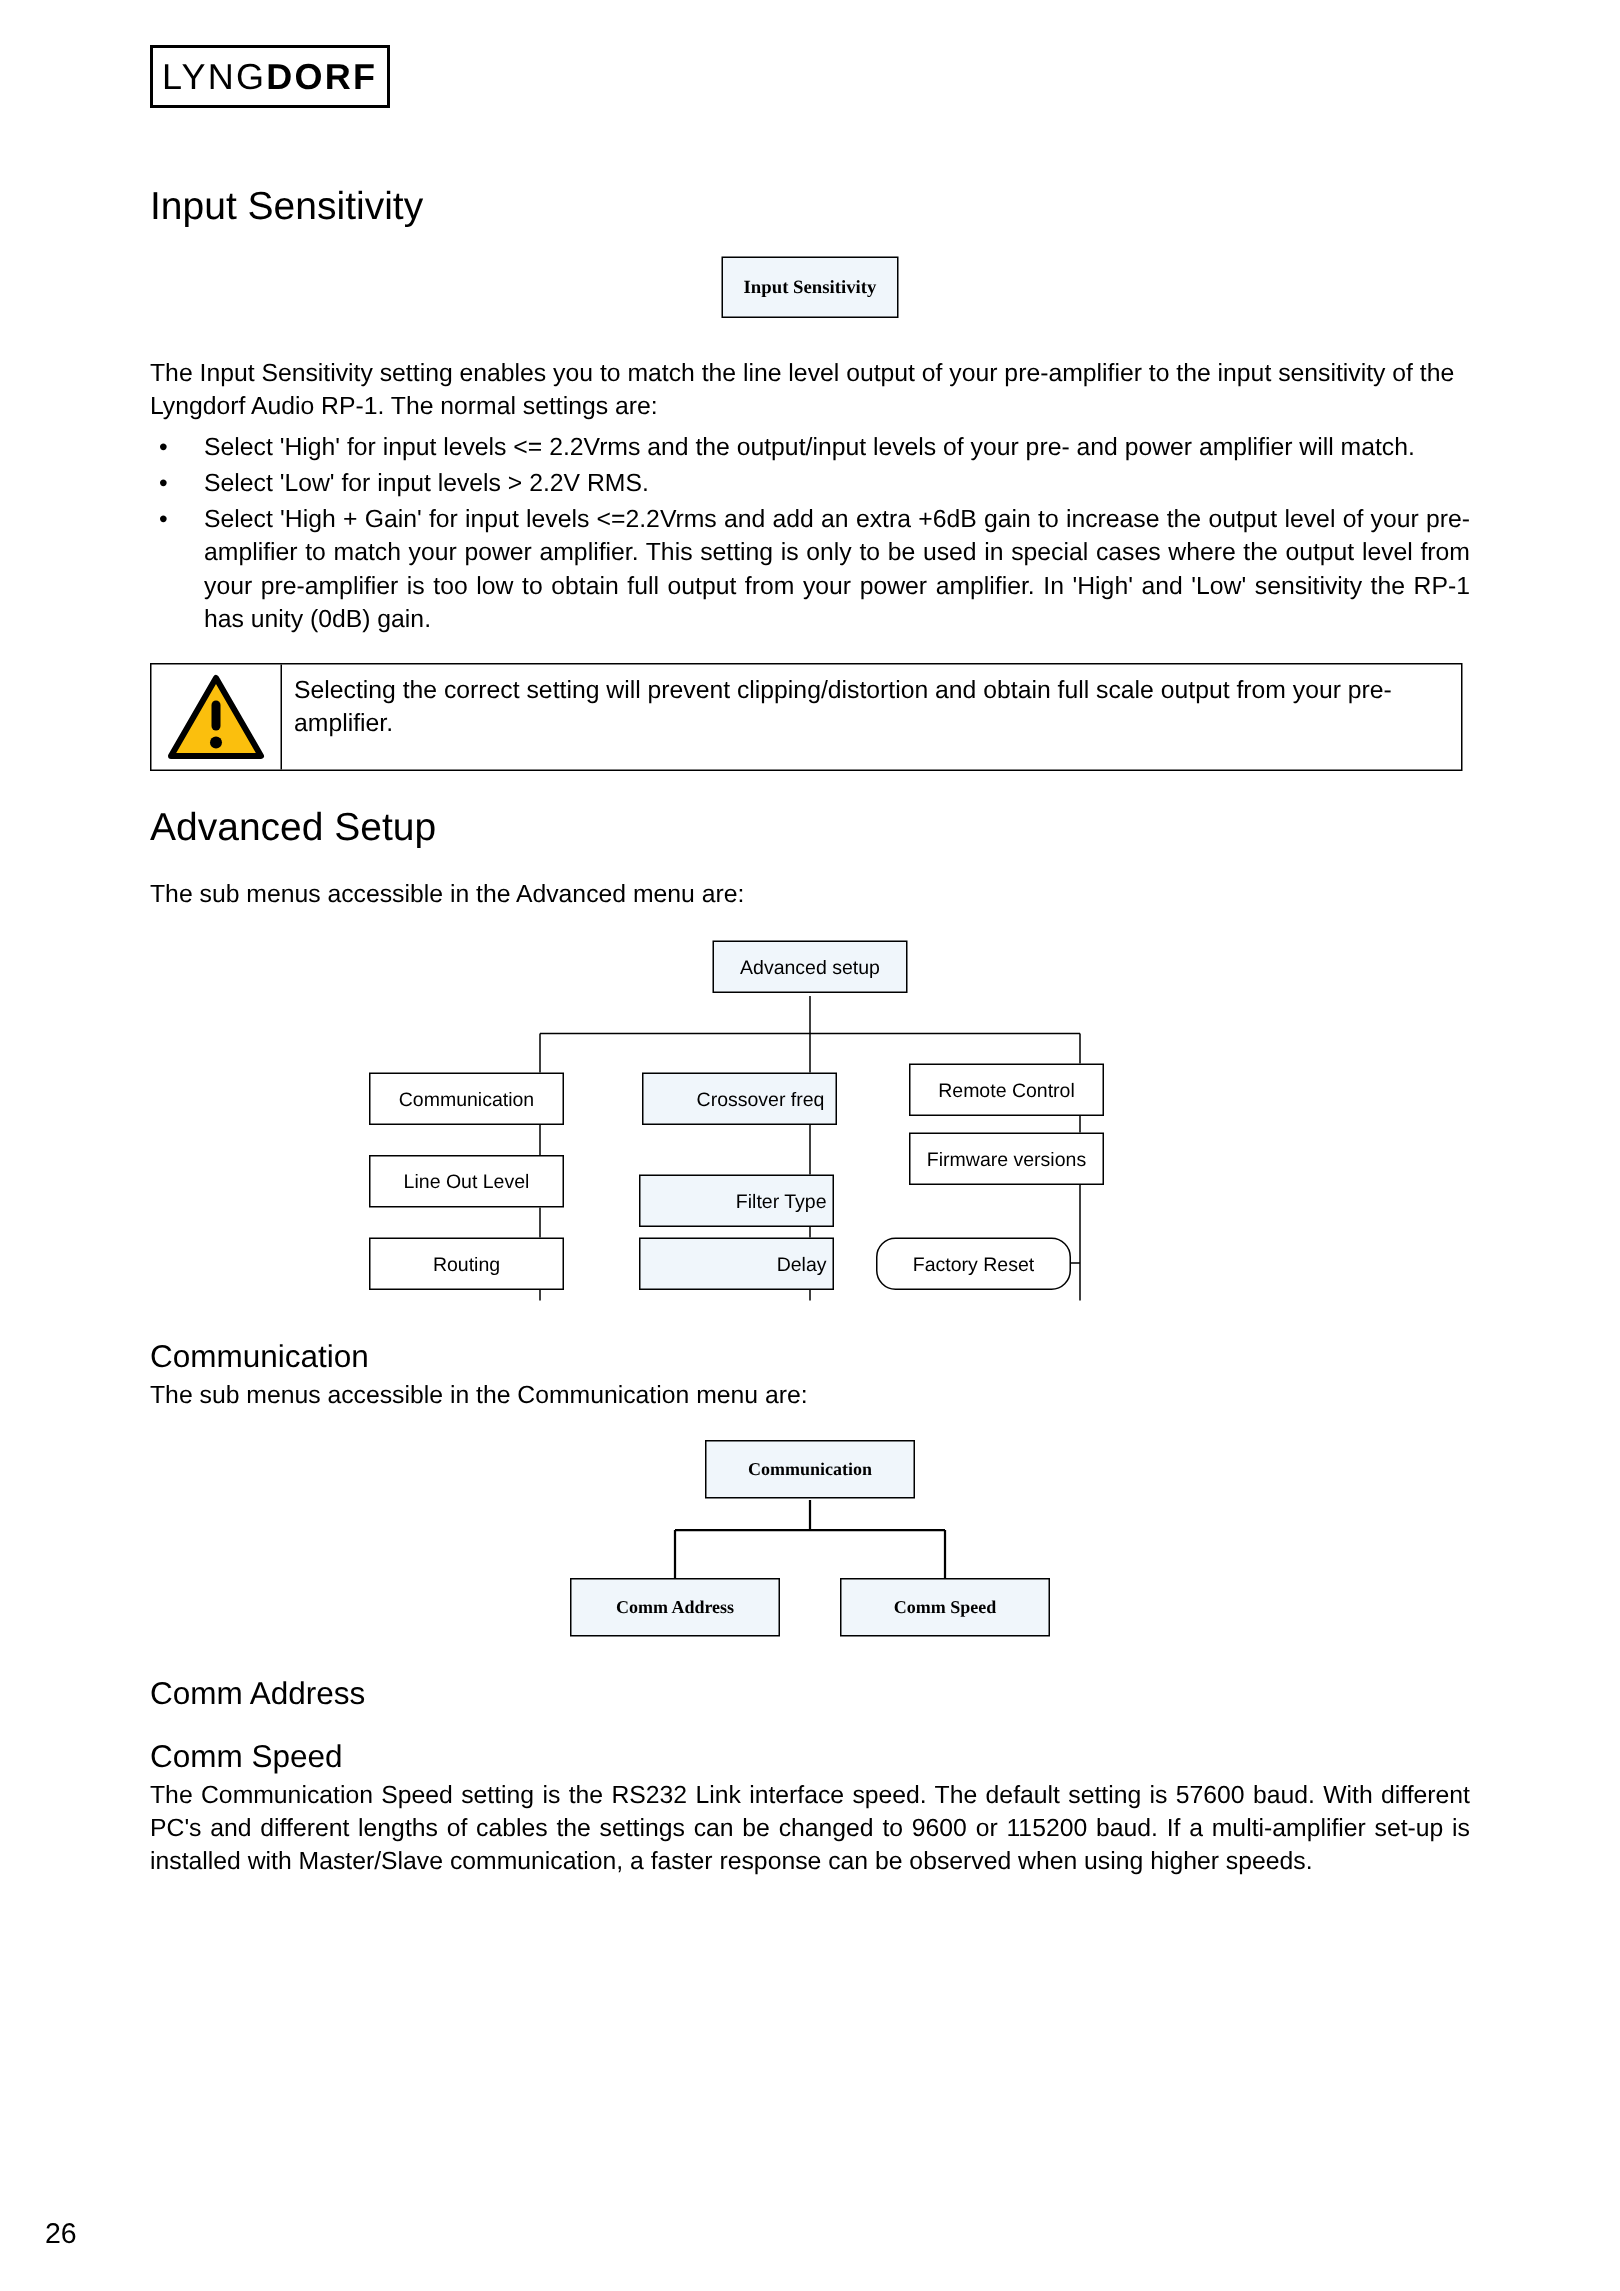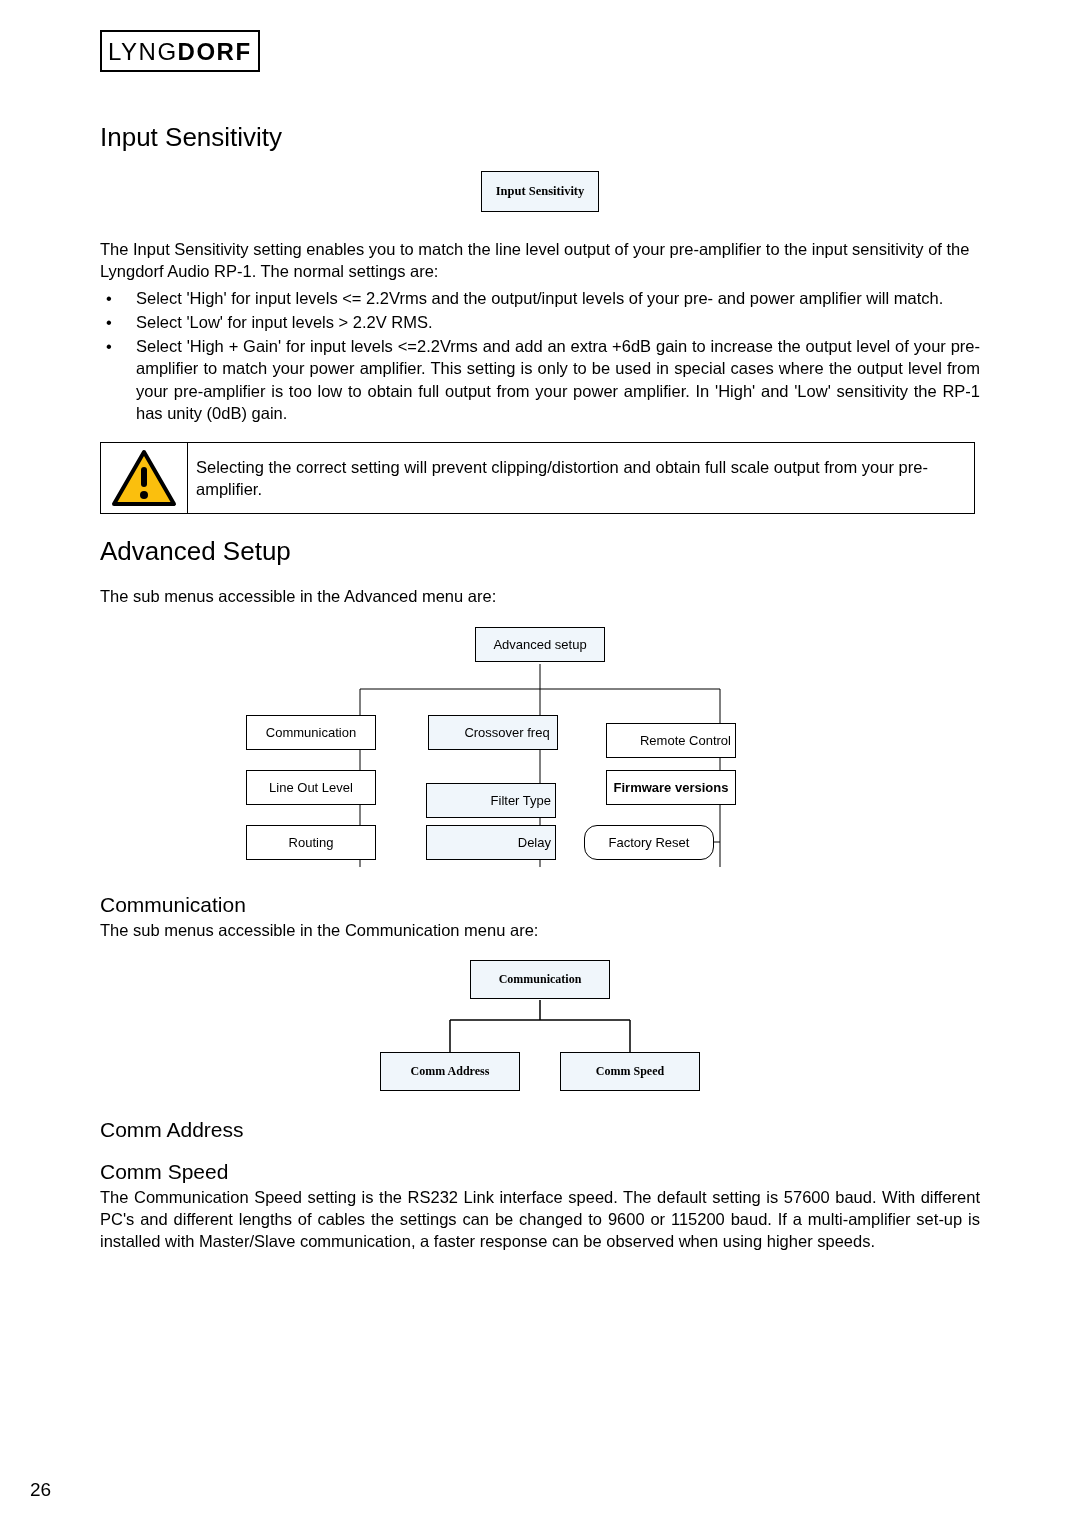--- a/index.html
+++ b/index.html
@@ -74,21 +74,21 @@
   ul.bullets li::before {
     content: "•";
     position: absolute;
     left: 6px;
     top: 0;
   }
 
   .warn-row {
     border: 1.5px solid #000;
     display: flex;
-    align-items: center;
+    align-items: flex-start;
     margin: 10px 5px 22px 0;
   }
   .warn-icon-cell {
     border-right: 1.5px solid #000;
     padding: 6px 10px;
     display: flex;
     align-items: center;
     justify-content: center;
   }
   .warn-text {
@@ -214,22 +214,22 @@
     <div class="box blue" style="left:235px; top:0;">Advanced setup</div>
 
     <div class="box plain" style="left:6px; top:88px;">Communication</div>
     <div class="box plain" style="left:6px; top:143px;">Line Out Level</div>
     <div class="box plain" style="left:6px; top:198px;">Routing</div>
 
     <div class="box blue" style="left:188px; top:88px;padding-left:32px;">Crossover freq</div>
     <div class="box blue" style="left:186px; top:156px;text-align:right;">Filter Type</div>
     <div class="box blue" style="left:186px; top:198px;text-align:right;">Delay</div>
 
-    <div class="box plain" style="left:366px; top:96px;text-align:right;">Remote Control</div>
-    <div class="box plain" style="left:366px; top:143px;font-weight:bold;">Firmware versions</div>
+    <div class="box plain" style="left:366px; top:82px;">Remote Control</div>
+    <div class="box plain" style="left:366px; top:128px;">Firmware versions</div>
     <div class="box plain" style="left:344px; top:198px;border-radius:13px;">Factory Reset</div>
   </div>
 
   <h2 class="sub">Communication</h2>
   <p class="body">The sub menus accessible in the Communication menu are:</p>
 
   <div class="comm-diagram">
     <svg class="lines" viewBox="0 0 360 140">
       <g stroke="#000" stroke-width="1.5" fill="none">
         <line x1="180" y1="40" x2="180" y2="60"></line>

